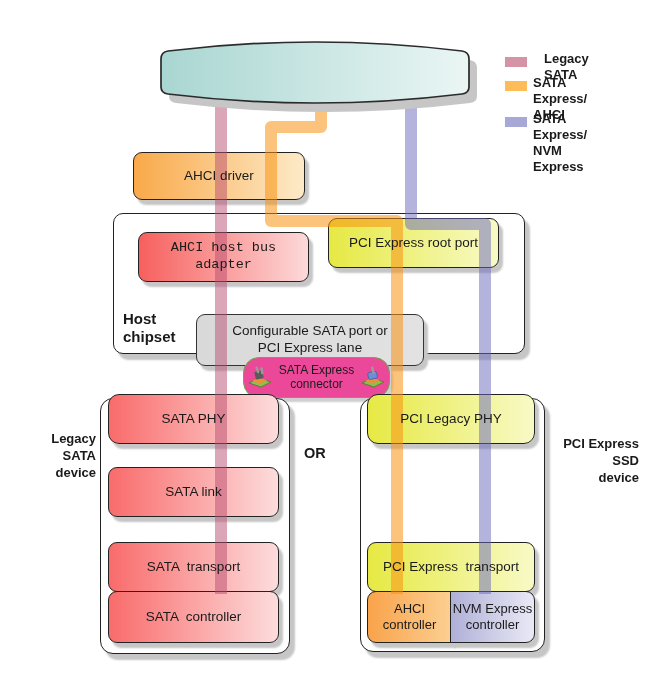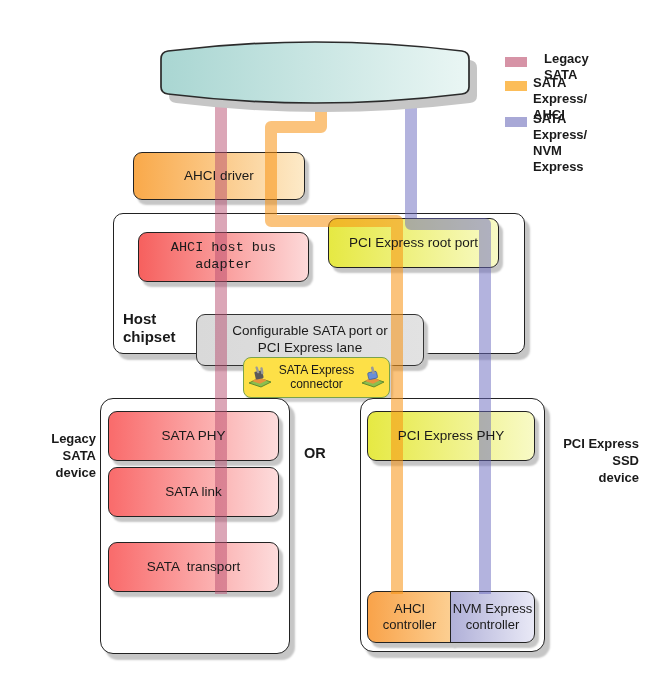--- a/index.html
+++ b/index.html
@@ -39,30 +39,30 @@
   .legend-label{position:absolute;font-size:13px;font-weight:bold;line-height:1.22;}
   .ahci-driver{left:133px;top:152px;width:170px;height:46px;}
   .nvm-driver{left:330px;top:152px;width:163px;height:46px;}
   .host-chipset{left:113px;top:213px;width:410px;height:139px;border-radius:10px;}
   .adapter{left:138px;top:232px;width:169px;height:48px;}
   .root-port{left:328px;top:218px;width:169px;height:48px;}
   .config-box{left:196px;top:290px;width:226px;height:50px;border:1.6px solid #333;margin-top:24px;}
   .host-label{position:absolute;left:123px;top:303px;font-size:15px;font-weight:bold;line-height:1.2;z-index:10;margin-top:7px;}
   .connector{
     left:243px;top:357px;width:147px;height:41px;border:1.6px solid #79a24c;
-    background:#fde047;border-radius:8px;box-shadow:3px 4px 2px #cecece;
+    background:#ec4899;border-radius:16px;box-shadow:3px 4px 2px #cecece;
     display:flex;align-items:center;justify-content:space-between;padding:0 3px;box-sizing:border-box;
     position:absolute;font-size:12px;line-height:1.15;text-align:center;
   }
   .connector .lbl{position:relative;z-index:10;}
   .dev-left{left:100px;top:398px;width:188px;height:254px;}
   .dev-right{left:360px;top:398px;width:183px;height:252px;}
   .dev-box-l{left:108px;width:169px;height:48px;}
   .dev-box-r{left:367px;width:166px;height:48px;}
-  .row1{top:411px;} .row2{top:467px;} .row3{top:530px;margin-top:12px;} .row4{top:591px;}
+  .row1{top:394px;border-radius:11px;} .row2{top:467px;} .row3{top:530px;margin-top:12px;} .row4{top:591px;}
   .ctrl-ahci{left:367px;top:591px;width:83px;height:50px;border-radius:9px 0 0 9px;font-size:13px;}
   .ctrl-nvm{left:450px;top:591px;width:83px;height:50px;border-radius:0 9px 9px 0;font-size:13px;}
   .side-label{position:absolute;font-size:13px;font-weight:bold;line-height:1.3;z-index:10;}
   .label-left{left:28px;top:431px;width:68px;text-align:right;}
   .label-right{left:549px;top:436px;width:90px;text-align:right;}
   .or-label{position:absolute;left:304px;top:445px;font-size:14.5px;font-weight:bold;z-index:10;}
   .lines-svg{position:absolute;left:0;top:0;z-index:5;pointer-events:none;}
 </style>
 </head>
 <body>
@@ -139,29 +139,35 @@
 device</div>
   <div class="box grad-red2 dev-box-l row1">
     <span class="lbl">SATA PHY</span>
   </div>
   <div class="box grad-red2 dev-box-l row2">
     <span class="lbl">SATA link</span>
   </div>
   <div class="box grad-red2 dev-box-l row3">
     <span class="lbl">SATA  transport</span>
   </div>
+  <div class="box grad-red2 dev-box-l row4" style="height:50px;">
+    <span class="lbl">SATA  controller</span>
+  </div>
 
   <div class="or-label lbl">OR</div>
 
   <div class="container dev-right"></div>
   <div class="side-label label-right lbl">PCI Express
 SSD
 device</div>
   <div class="box grad-yellow dev-box-r row1">
-    <span class="lbl">PCI Express PHY</span>
+    <span class="lbl">PCI Legacy PHY</span>
+  </div>
+  <div class="box grad-yellow dev-box-r row3">
+    <span class="lbl">PCI Express  transport</span>
   </div>
   <div class="box grad-orange-sm ctrl-ahci">
     <span class="lbl">AHCI
 controller</span>
   </div>
   <div class="box grad-purple-sm ctrl-nvm">
     <span class="lbl">NVM Express
 controller</span>
   </div>
 

